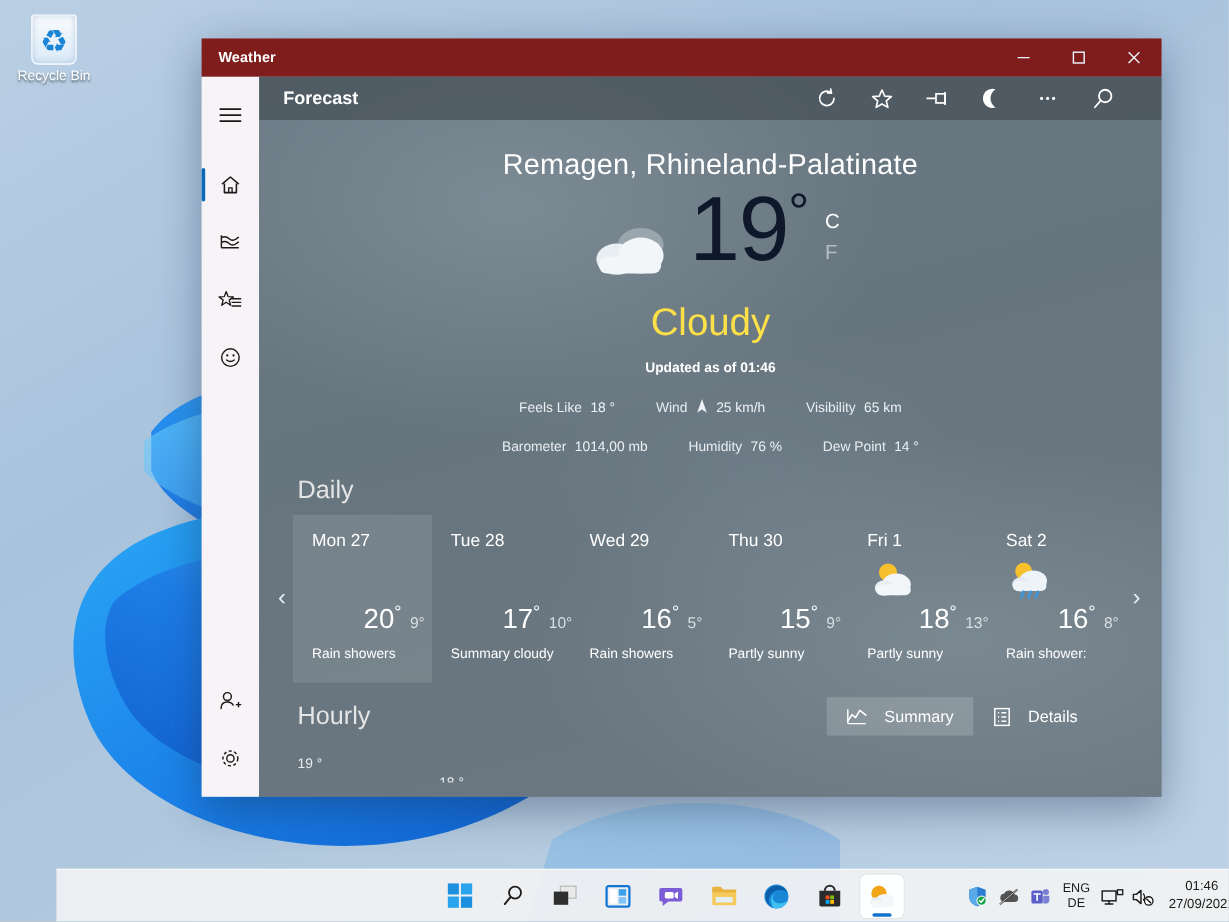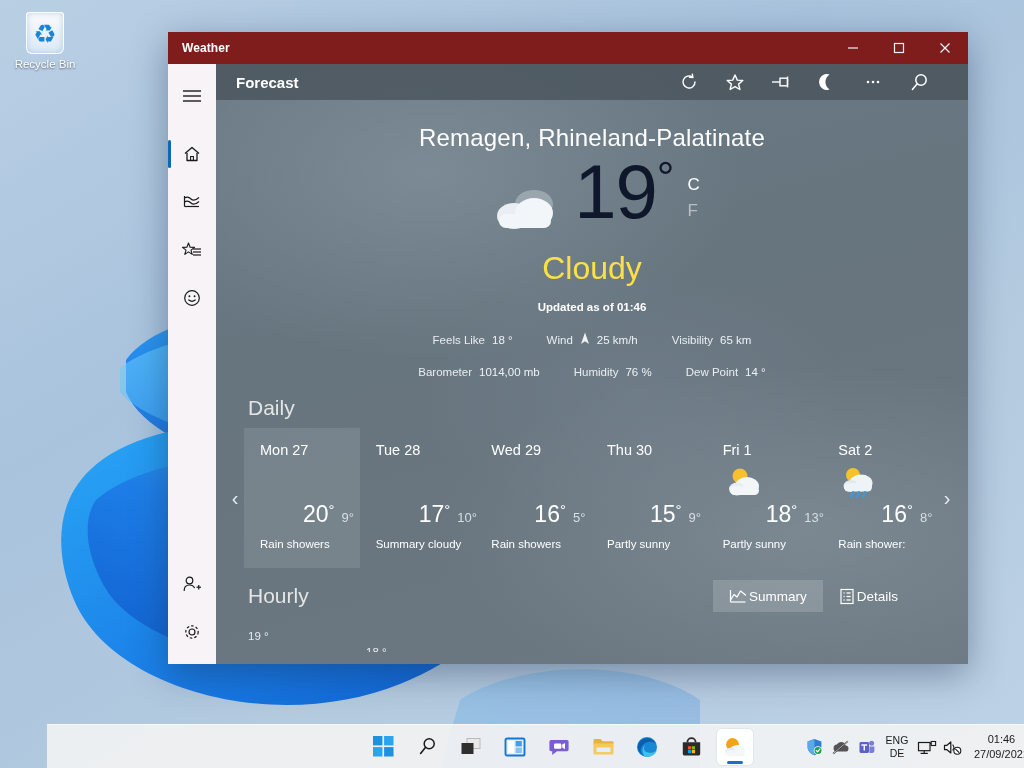--- a/index.html
+++ b/index.html
@@ -160,21 +160,21 @@
   .day-card .lo { font-size: 13px; font-weight: 300; color: #d8dfe4; }
   .day-card .desc { position: absolute; left: 16px; bottom: 18px; font-size: 11.5px; white-space: nowrap; }
 
   
   #hourly-head {
     display: flex; align-items: center; padding: 12px 54px 0 32px;
   }
   #hourly-head .section-title { padding: 0; }
   #hourly-head .hspacer { flex: 1; }
   .seg-btn {
-    display: flex; align-items: center; gap: 2px; height: 32px; padding: 0 16px;
+    display: flex; align-items: center; gap: 14px; height: 32px; padding: 0 16px;
     color: #fff; font-size: 13.5px; font-weight: 300;
   }
   .seg-btn.selected { background: rgba(255,255,255,.16); }
   .seg-btn svg { display: block; }
   #hourly-chart { position: relative; height: 60px; margin-top: 12px; }
   .hour-label {
     position: absolute; color: #e6ebef; font-size: 11.5px; font-weight: 300;
   }
   #hourly-curve { position: absolute; left: 0; top: 0; }
 

